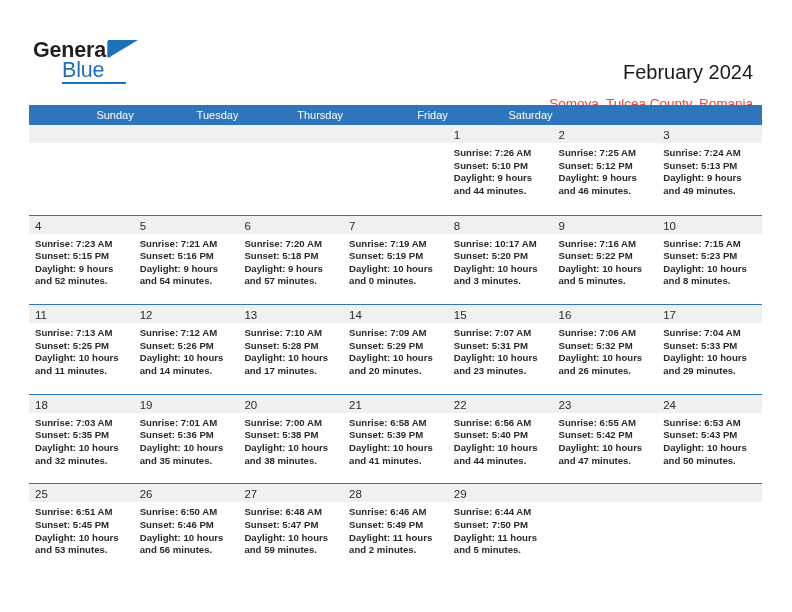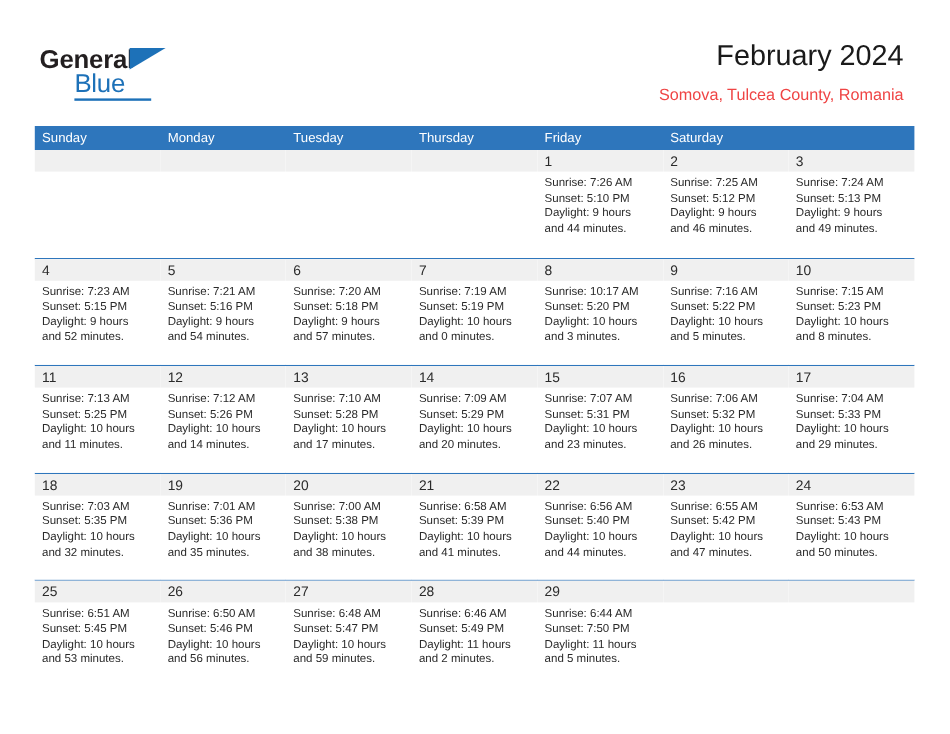--- a/index.html
+++ b/index.html
@@ -73,24 +73,25 @@
     background: #1d71b8;
   }
 
   .title-block {
     position: absolute;
     right: 39px;
     top: 31px;
     text-align: right;
   }
   .cal-title {
-    font-size: 24px;
+    font-size: 20px;
     color: #1a1a1a;
     line-height: 32px;
     white-space: nowrap;
+    margin-top: 25px;
   }
   .cal-subtitle {
     font-size: 13.5px;
     color: #ef4444;
     line-height: 19px;
     margin-top: 6px;
     white-space: nowrap;
   }
 
   
@@ -98,20 +99,21 @@
     position: absolute;
     left: 29px;
     top: 105px;
     width: 733px;
   }
   .dow-row {
     display: flex;
     width: 733px;
     height: 20px;
     background: #2e76bc;
+    text-align: right;
   }
   .dow-cell {
     width: 104.71px;
     height: 20px;
     box-sizing: border-box;
     padding-left: 6px;
     color: #ffffff;
     font-size: 11px;
     line-height: 20px;
     white-space: nowrap;
@@ -140,20 +142,21 @@
     box-sizing: border-box;
     padding-left: 6px;
   }
   .day-num {
     font-size: 11.5px;
     line-height: 18px;
     color: #2a2a2a;
   }
   .day-body {
     padding: 4px 6px 0 6px;
+    font-weight: bold;
   }
   .day-line {
     font-size: 9.6px;
     line-height: 12.6px;
     color: #2a2a2a;
     white-space: nowrap;
   }
 </style>
 </head>
 <body>
@@ -172,21 +175,20 @@
     <div class="title-block">
       <div class="cal-title">February 2024</div>
       <div class="cal-subtitle">Somova, Tulcea County, Romania</div>
     </div>
 
   </div>
 
   <div class="calendar">
     <div class="dow-row" id="dow-row">
         <div class="dow-cell">Sunday</div>
-        <div class="dow-cell">Monday</div>
         <div class="dow-cell">Tuesday</div>
         <div class="dow-cell">Thursday</div>
         <div class="dow-cell">Friday</div>
         <div class="dow-cell">Saturday</div>
       </div>
     <div id="weeks-container">
         <div class="week-row first">
           <div class="day-cell">
             <div class="day-num-strip"><span class="day-num"></span></div>
             <div class="day-body"></div>

